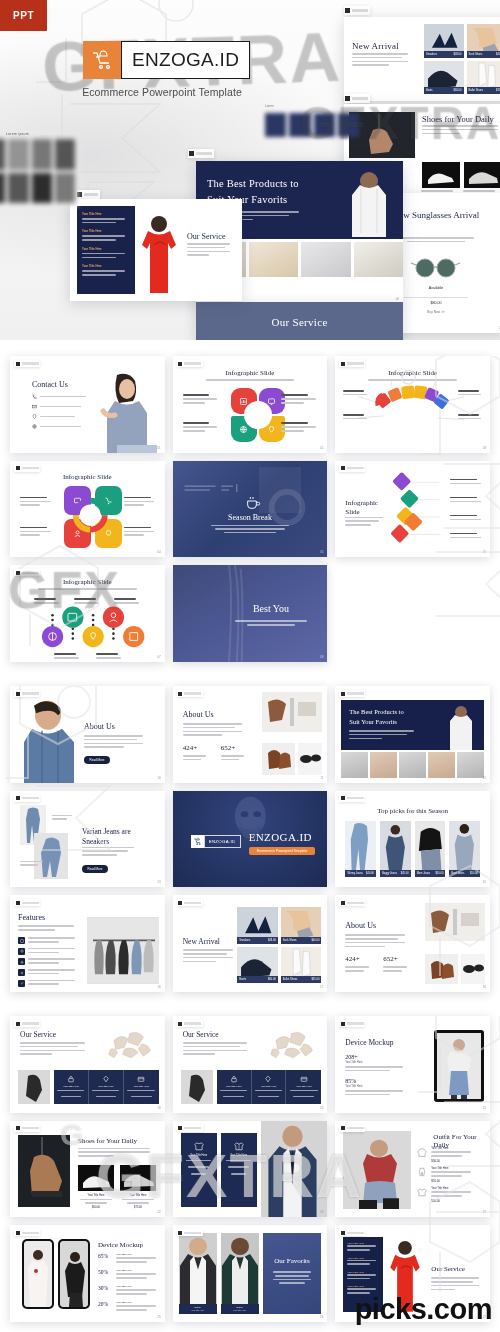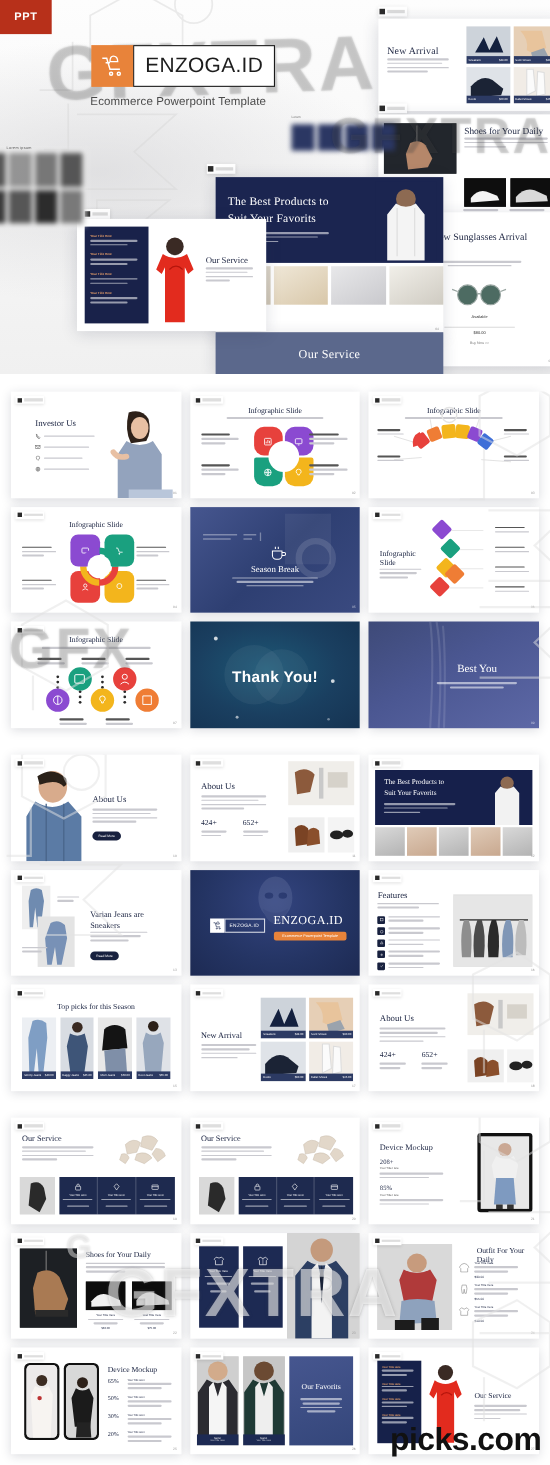--- a/index.html
+++ b/index.html
@@ -446,21 +446,21 @@
       <path d="M436 196 L520 196 L486 228 L520 260 L436 260"></path>
     </g>
   </svg>
   <div class="grid">
 
     <div class="card">
       <div class="tab">
           <i></i>
           <u></u>
         </div>
-      <div class="c-title" style="position:absolute;left:22px;top:24px;font-size:8px">Investor Us</div>
+      <div class="c-title" style="position:absolute;left:22px;top:24px;font-size:8px">Contact Us</div>
       <div style="position:absolute;left:22px;top:38px;width:58px">
         <div style="display:flex;gap:3px;align-items:center;margin-bottom:5px">
             <svg width="5" height="5" viewBox="0 0 10 10">
               <path d="M2 1 l2 2 -1 2 2 2 2 -1 2 2 -2 2 Q2 8 2 1z" fill="none" stroke="#444" stroke-width=".9"></path>
             </svg>
             <span class="tl w80" style="margin:0"></span>
           </div>
         <div style="display:flex;gap:3px;align-items:center;margin-bottom:5px">
             <svg width="5" height="5" viewBox="0 0 10 10">
               <rect x="1" y="2.4" width="8" height="5.4" fill="none" stroke="#444" stroke-width=".9"></rect>
@@ -784,31 +784,20 @@
           <span class="tl w80" style="height:1.6px;background:#555"></span>
           <span class="tl w90"></span>
         </div>
       <div style="position:absolute;left:86px;top:88px;width:28px">
           <span class="tl w80" style="height:1.6px;background:#555"></span>
           <span class="tl w90"></span>
         </div>
       <div class="pg">07</div>
     </div>
 
-    <div class="card" style="background:radial-gradient(ellipse at 45% 45%,#1d5876 0%,#1a3f60 55%,#153352 100%)">
-      <svg viewBox="0 0 160 100" style="position:absolute;inset:0;width:100%;height:100%">
-        <circle cx="60" cy="50" r="28" fill="rgba(255,255,255,.05)"></circle>
-        <circle cx="86" cy="52" r="26" fill="rgba(255,255,255,.05)"></circle>
-        <circle cx="24" cy="16" r="1.8" fill="rgba(255,255,255,.8)"></circle>
-        <circle cx="134" cy="56" r="1.8" fill="rgba(255,255,255,.8)"></circle>
-        <circle cx="44" cy="90" r="1.4" fill="rgba(255,255,255,.6)"></circle>
-        <circle cx="130" cy="92" r="1.2" fill="rgba(255,255,255,.4)"></circle>
-      </svg>
-      <div style="position:absolute;left:0;right:0;top:42px;text-align:center;color:#fff;font-size:14px;font-weight:bold;letter-spacing:.3px">Thank You!</div>
-    </div>
 
     <div class="card" style="background:linear-gradient(150deg,#3e4a78 0%,#4b5792 45%,#5d68a6 100%)">
       <svg viewBox="0 0 160 100" style="position:absolute;inset:0;width:100%;height:100%">
         <path d="M58 0 q4 30 0 100 M64 0 q6 34 2 100 M70 4 q3 30 1 96" stroke="rgba(255,255,255,.12)" stroke-width="2" fill="none"></path>
       </svg>
       <div class="c-title ctr lt" style="position:absolute;left:50px;right:8px;top:38px;font-size:10px">Best You</div>
       <div style="position:absolute;left:58px;right:16px;top:55px">
         <span class="tl d w90" style="margin:0 auto 2px"></span>
           <span class="tl d w60" style="margin:0 auto"></span>
       </div>
@@ -988,20 +977,70 @@
       </div>
       <div style="position:absolute;left:76px;top:40px;color:#fff;font-family:'Liberation Serif',serif;font-size:11px;letter-spacing:.4px;z-index:4">ENZOGA.ID</div>
       <div style="position:absolute;left:76px;top:56px;background:#e8833a;color:#fff;font-size:3.4px;padding:2px 8px;border-radius:2px;z-index:4">Ecommerce Powerpoint Template</div>
     </div>
 
     <div class="card">
       <div class="tab">
           <i></i>
           <u></u>
         </div>
+      <div class="c-title ctr" style="position:absolute;left:0;right:0;top:16px;font-size:7px">Top picks for this Season</div>
+      <div style="position:absolute;left:10px;right:10px;top:30px;height:56px;display:grid;grid-template-columns:repeat(4,1fr);gap:4px">
+        <div class="prod" style="background:#eceff3">
+          <svg viewBox="0 0 32 56" style="width:100%;height:100%">
+              <path d="M10 2 q7 -3 13 2 l1 14 -4 36 h-4 l-2 -26 -3 26 h-4 l-1 -36z" fill="#7f9ec4"></path>
+            </svg>
+          <div class="prod-cap">
+              <span>Skinny Jeans</span>
+              <em>$40.00</em>
+            </div>
+        </div>
+        <div class="prod" style="background:#d8dce2">
+          <svg viewBox="0 0 32 56" style="width:100%;height:100%">
+              <circle cx="16" cy="8" r="5" fill="#3a2a22"></circle>
+              <path d="M9 14 q7 4 14 0 l3 12 -4 30 h-12 l-4 -30z" fill="#3e5578"></path>
+            </svg>
+          <div class="prod-cap">
+              <span>Baggy Jeans</span>
+              <em>$45.00</em>
+            </div>
+        </div>
+        <div class="prod" style="background:#e8e8e8">
+          <svg viewBox="0 0 32 56" style="width:100%;height:100%">
+              <path d="M6 10 q10 -8 20 0 l2 18 -24 2z" fill="#141414"></path>
+              <path d="M6 30 l20 -2 2 28 h-20z" fill="#7f8fa8"></path>
+            </svg>
+          <div class="prod-cap">
+              <span>Mom Jeans</span>
+              <em>$50.00</em>
+            </div>
+        </div>
+        <div class="prod" style="background:#dfe2e7">
+          <svg viewBox="0 0 32 56" style="width:100%;height:100%">
+              <circle cx="16" cy="7" r="5" fill="#2c2119"></circle>
+              <path d="M9 13 q7 5 14 0 l3 10 -3 33 h-14 l-3 -33z" fill="#97a7bd"></path>
+            </svg>
+          <div class="prod-cap">
+              <span>Boot Jeans</span>
+              <em>$55.00</em>
+            </div>
+        </div>
+      </div>
+      <div class="pg">15</div>
+    </div>
+
+    <div class="card">
+      <div class="tab">
+          <i></i>
+          <u></u>
+        </div>
       <div class="c-title" style="position:absolute;left:8px;top:18px;font-size:8px">Features</div>
       <div style="position:absolute;left:8px;top:30px;width:62px">
           <span class="tl w90"></span>
           <span class="tl w60"></span>
         </div>
       <div style="position:absolute;left:8px;top:42px;width:62px">
         <div style="display:flex;gap:3px;margin-bottom:3px">
             <div class="icon-sq" style="width:7px;height:7px;background:#18213f;border-radius:1px">
               <svg width="4" height="4" viewBox="0 0 8 8">
                 <rect x="1.6" y="1.6" width="4.8" height="4.8" fill="none" stroke="#fff" stroke-width=".8"></rect>
@@ -1062,70 +1101,20 @@
           <rect width="72" height="64" fill="#e6e6e6"></rect>
           <path d="M6 22 h62" stroke="#5a5a5a" stroke-width="1.6"></path>
           <path d="M14 22 q4 10 2 34 h-8 q-2 -24 2 -34z" fill="#8e8e8e"></path>
           <path d="M26 22 q4 12 2 34 h-9 q-2 -22 3 -34z" fill="#4b4b4b"></path>
           <path d="M39 22 q4 12 2 34 h-9 q-2 -22 3 -34z" fill="#2b2b2b"></path>
           <path d="M52 22 q4 12 2 34 h-9 q-2 -22 3 -34z" fill="#7f96b6"></path>
           <path d="M64 22 q4 12 2 32 h-9 q-2 -20 3 -32z" fill="#bcbcbc"></path>
         </svg>
       </div>
       <div class="pg">16</div>
-    </div>
-
-    <div class="card">
-      <div class="tab">
-          <i></i>
-          <u></u>
-        </div>
-      <div class="c-title ctr" style="position:absolute;left:0;right:0;top:16px;font-size:7px">Top picks for this Season</div>
-      <div style="position:absolute;left:10px;right:10px;top:30px;height:56px;display:grid;grid-template-columns:repeat(4,1fr);gap:4px">
-        <div class="prod" style="background:#eceff3">
-          <svg viewBox="0 0 32 56" style="width:100%;height:100%">
-              <path d="M10 2 q7 -3 13 2 l1 14 -4 36 h-4 l-2 -26 -3 26 h-4 l-1 -36z" fill="#7f9ec4"></path>
-            </svg>
-          <div class="prod-cap">
-              <span>Skinny Jeans</span>
-              <em>$40.00</em>
-            </div>
-        </div>
-        <div class="prod" style="background:#d8dce2">
-          <svg viewBox="0 0 32 56" style="width:100%;height:100%">
-              <circle cx="16" cy="8" r="5" fill="#3a2a22"></circle>
-              <path d="M9 14 q7 4 14 0 l3 12 -4 30 h-12 l-4 -30z" fill="#3e5578"></path>
-            </svg>
-          <div class="prod-cap">
-              <span>Baggy Jeans</span>
-              <em>$45.00</em>
-            </div>
-        </div>
-        <div class="prod" style="background:#e8e8e8">
-          <svg viewBox="0 0 32 56" style="width:100%;height:100%">
-              <path d="M6 10 q10 -8 20 0 l2 18 -24 2z" fill="#141414"></path>
-              <path d="M6 30 l20 -2 2 28 h-20z" fill="#7f8fa8"></path>
-            </svg>
-          <div class="prod-cap">
-              <span>Mom Jeans</span>
-              <em>$50.00</em>
-            </div>
-        </div>
-        <div class="prod" style="background:#dfe2e7">
-          <svg viewBox="0 0 32 56" style="width:100%;height:100%">
-              <circle cx="16" cy="7" r="5" fill="#2c2119"></circle>
-              <path d="M9 13 q7 5 14 0 l3 10 -3 33 h-14 l-3 -33z" fill="#97a7bd"></path>
-            </svg>
-          <div class="prod-cap">
-              <span>Boot Jeans</span>
-              <em>$55.00</em>
-            </div>
-        </div>
-      </div>
-      <div class="pg">15</div>
     </div>
 
     <div class="card">
       <div class="tab">
           <i></i>
           <u></u>
         </div>
       <div class="c-title" style="position:absolute;left:10px;top:42px;font-size:7.5px">New Arrival</div>
       <div style="position:absolute;left:10px;top:54px;width:56px">
           <span class="tl w90"></span>

